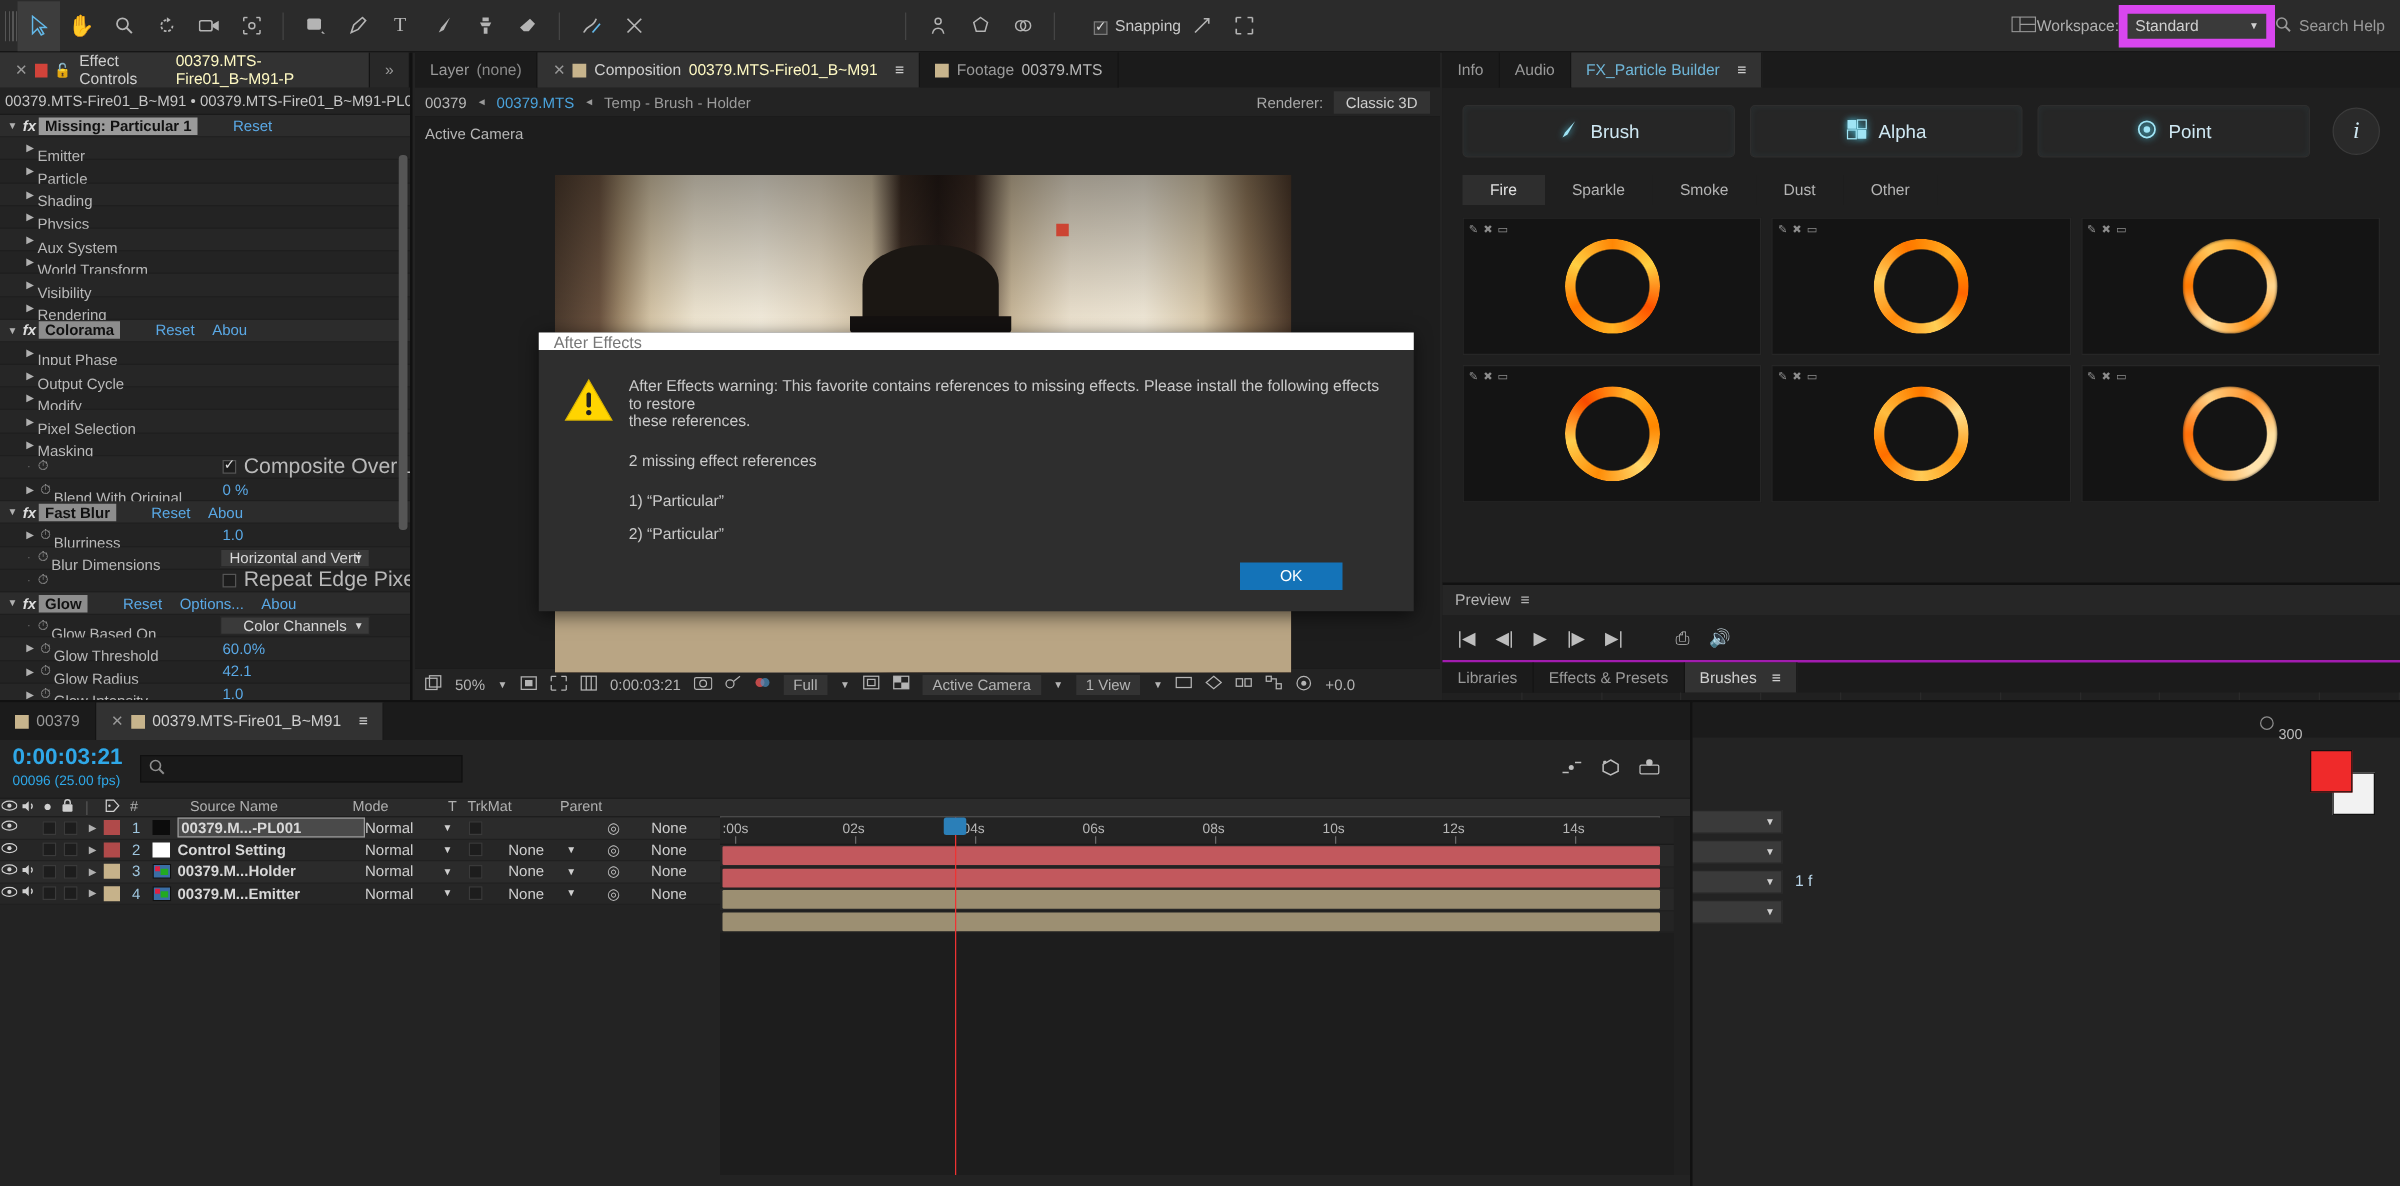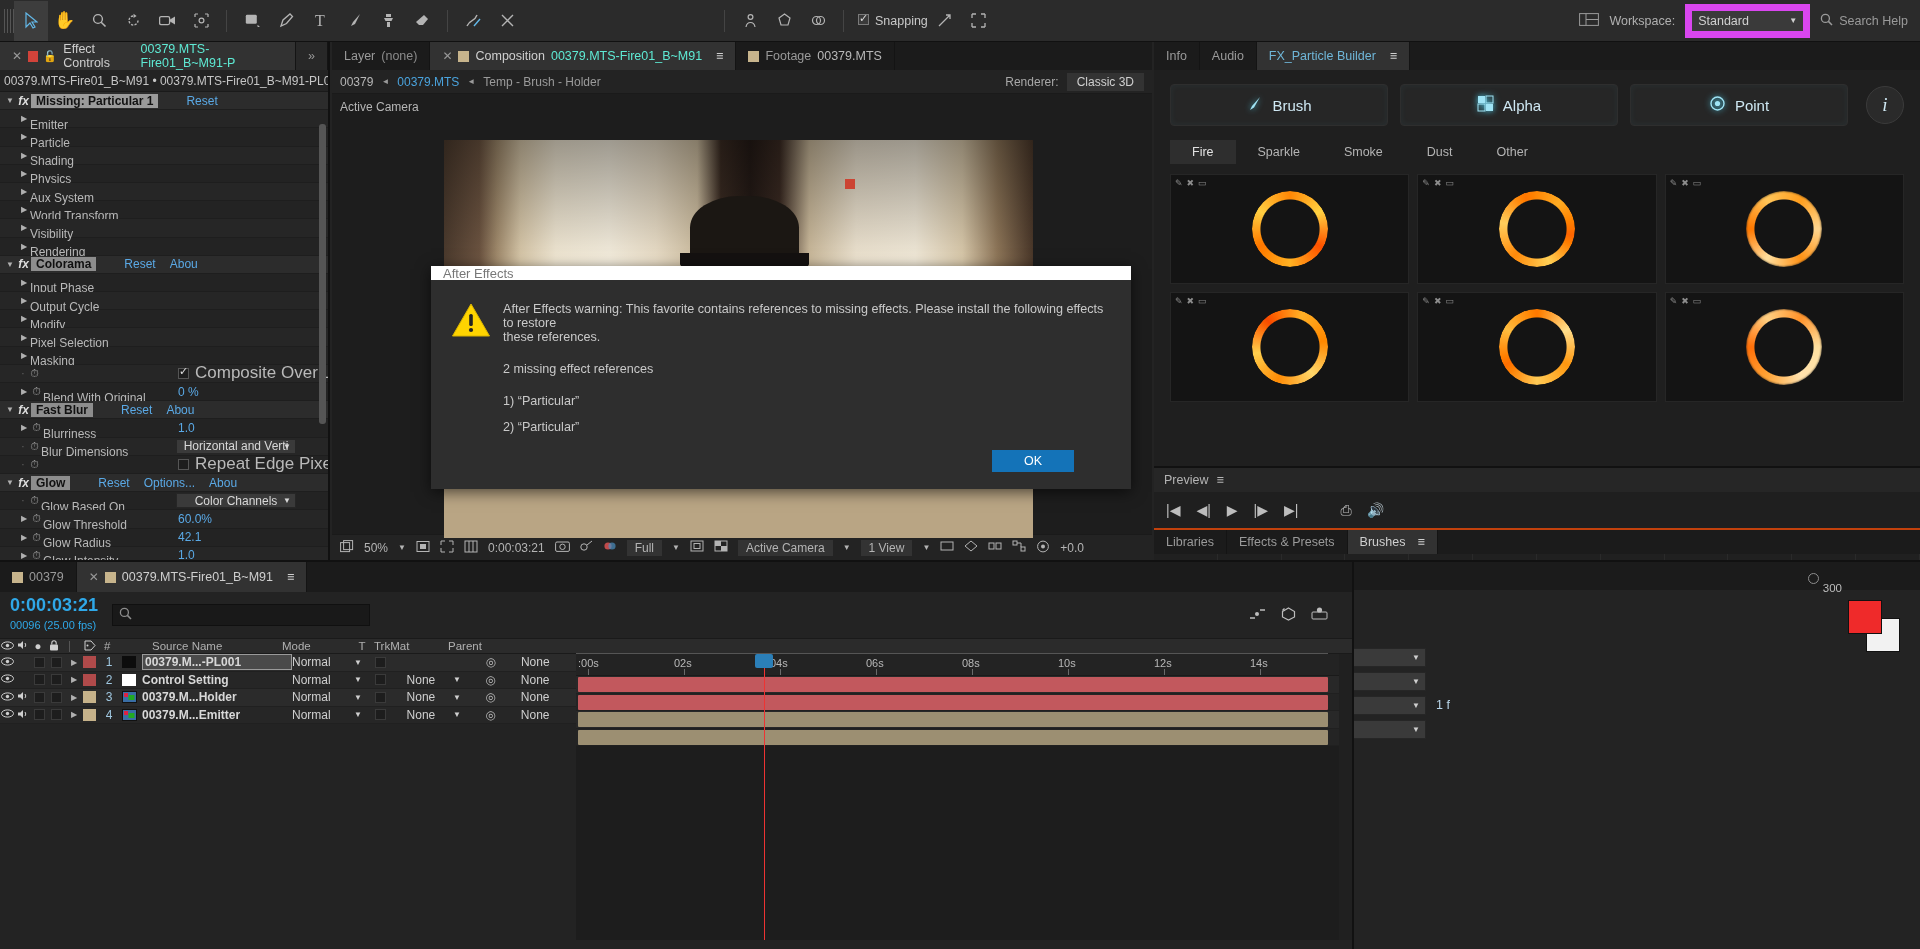--- a/index.html
+++ b/index.html
@@ -19,38 +19,38 @@
     background:#2b2b2b; border-bottom:1px solid #111;
     display:flex; align-items:center;
   }
   .grip { width:10px; height:24px; margin-left:4px;
      background:repeating-linear-gradient(to right,#555 0 1px,transparent 1px 3px); }
   .tool { width:34px; height:40px; display:flex; align-items:center; justify-content:center;
           color:#b4b4b4; font-size:17px; cursor:pointer; position:relative;}
   .tool.active { background:#3d3d3d; color:#fff; }
   .tool svg { display:block; }
   .sep { width:1px; height:22px; background:#444; margin:0 8px; }
-  .snap-box { display:flex; align-items:flex-start; gap:6px; margin-left:6px; }
+  .snap-box { display:flex; align-items:flex-end; gap:6px; margin-left:23px; }
   .chk { width:11px; height:11px; border:1px solid #7a7a7a; background:#3a3a3a; position:relative;}
   .chk.on:after { content:"✓"; position:absolute; left:0px; top:-3px; font-size:11px; color:#ddd;}
-  .tb-right { margin-left:auto; display:flex; align-items:center; gap:10px; padding-right:12px;}
+  .tb-right { margin-left:auto; display:flex; align-items:center; padding-right:12px;}
   .ws-label{ color:#b0b0b0; }
   .ws-select{ width:125px; background:#3a3a3a; border:7px solid #d946ef; padding:3px 6px;
     color:#d0d0d0; display:flex; justify-content:space-between; align-items:center; }
   .search-help{ display:flex; align-items:center; gap:6px; color:#9a9a9a; }
 
   
   .panel { position:absolute; background:#232323; }
   .tabbar { height:28px; background:#1b1b1b; display:flex; align-items:stretch; }
   .tab { display:flex; align-items:center; gap:6px; padding:0 12px; background:#1b1b1b;
      color:#9a9a9a; font-size:12.5px; cursor:pointer; border-right:1px solid #141414;}
   .tab.active { background:#323232; color:#cfcfcf; }
   .tab .x { font-size:12px; color:#999; }
   .tab .sw { width:11px; height:11px; }
-  .tab .cyan { color:#5eead4; }
+  .tab .cyan { color:#fef9c3; }
 
   
   #effectControls { left:0; top:42px; width:330px; height:518px; background:#232323;
       border-right:2px solid #111; }
   .ec-crumb { height:22px; background:#232323; display:flex; align-items:center;
       padding-left:4px; color:#c6c6c6; font-size:12px; border-bottom:1px solid #1a1a1a;
       white-space:nowrap; overflow:hidden;}
   .ec-list { position:relative; height:474px; overflow:hidden; }
   .ec-row { height:18.2px; display:flex; align-items:center; padding-left:4px;
      border-bottom:1px solid #1e1e1e; white-space:nowrap; }
@@ -144,21 +144,21 @@
   .ring.r4{ background:conic-gradient(from 200deg,#ff8f1f,#ffcf63,#e04f08,#ffb23f,#ff8a18,#ffd77c,#ff8f1f);}
   .ring.r5{ background:conic-gradient(from 300deg,#ffbe55,#ff7c10,#ffdf9a,#ff9a28,#ffcb6a,#ff7208,#ffbe55);}
   .ring.r6{ background:conic-gradient(from 150deg,#ffe2ae,#ffa436,#ff6f08,#ffd083,#ff922a,#ffe0a0,#ffe2ae);
       filter:blur(1.3px);}
 
   .preview-hdr{ height:26px; background:#262626; display:flex; align-items:center; gap:8px;
      padding:0 10px; color:#b4b4b4; border-top:2px solid #111;}
   .preview-ctrl{ height:36px; background:#1f1f1f; display:flex; align-items:center; gap:16px;
      padding:0 12px; color:#bdbdbd; font-size:14px;}
 
-  .lib-tabs{ height:26px; background:#1b1b1b; display:flex; border-top:2px solid #c2410c;}
+  .lib-tabs{ height:26px; background:#1b1b1b; display:flex; border-top:2px solid #a21caf;}
   .brush-strip{ height:40px; background:#202020; display:flex; }
   .bs-cell{ flex:1; border-right:1px solid #2a2a2a; display:flex; flex-direction:column;
      align-items:center; justify-content:center; color:#777; font-size:11px; gap:3px;}
   .bdot{ width:6px; height:6px; border-radius:50%; background:#cfcfcf; box-shadow:0 0 4px #fff;}
   .bdot.s2{width:8px;height:8px;} .bdot.s3{width:10px;height:10px;}
   .bdot.s4{width:12px;height:12px;} .bdot.s5{width:14px;height:14px;}
   .bdot.blur{ background:radial-gradient(circle,#ddd 20%,rgba(200,200,200,0) 70%); box-shadow:none;}
 
   
   #paintPanel { position:absolute; left:1154px; top:560px; width:766px; height:389px;

